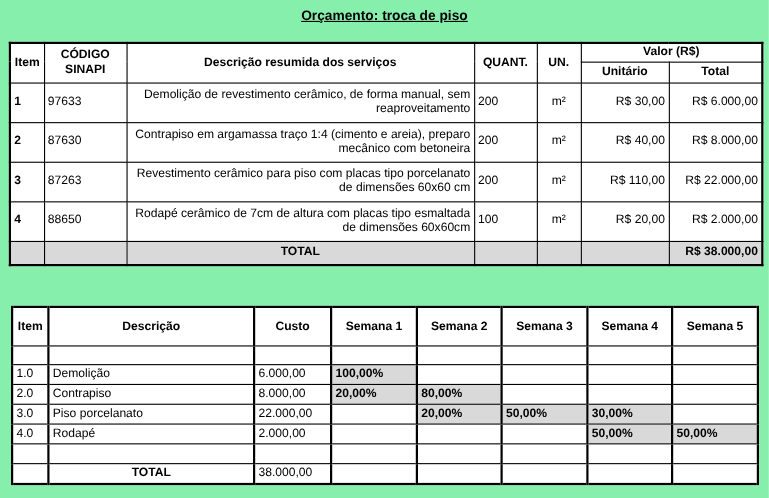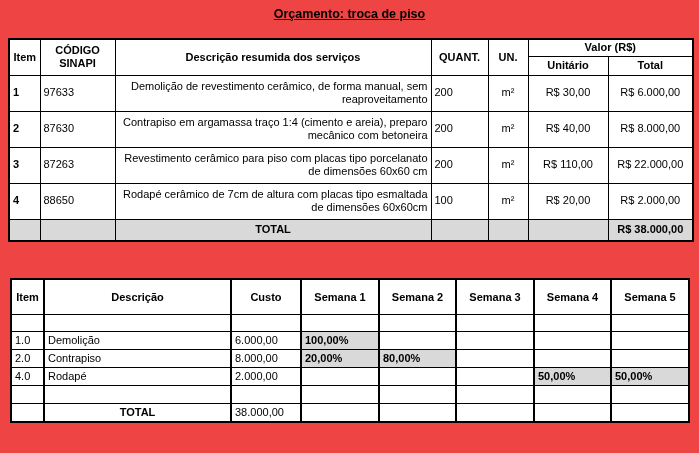--- a/index.html
+++ b/index.html
@@ -1,18 +1,18 @@
 <!DOCTYPE html>
 <html style="--hl: #d9d9d9; --bd: #000000;"><head>
 <meta charset="utf-8">
 <style>
   :root{ --hl:#d9d9d9; --bd:#000000; }
   html,body{margin:0;padding:0;background:#ffffff;}
   body{font-family:"Liberation Sans",sans-serif;color:#000;}
-  .page{position:relative;width:699px;height:453px;background:#ef4444;overflow:hidden;}
+  .page{position:relative;width:699px;height:453px;background:#86efac;overflow:hidden;}
 
   .title{position:absolute;left:0;width:100%;text-align:center;
          font-size:12.5px;font-weight:bold;text-decoration:underline;}
   .t1{top:7px;}
   .t2{top:245px;}
 
   table{border-collapse:collapse;table-layout:fixed;position:absolute;background:#fff;}
 
   
   .budget{left:8px;top:38px;border:2px solid var(--bd);}
@@ -21,21 +21,21 @@
   .budget th{font-weight:bold;text-align:center;}
   .prewrap{white-space:pre-line;}
   .budget .h1{height:16px;}
   .budget .h2{height:19px;}
   .budget tbody tr{height:36px;}
   .c-item{font-weight:bold;text-align:left;padding-left:5px;}
   .c-codigo{text-align:left;padding-left:5px;margin-top:34px;}
   .c-desc{text-align:right;padding-left:4px;}
   .c-quant{text-align:left;padding-left:5px;}
   .c-un{text-align:center;}
-  .c-unit,.c-tot{text-align:center;}
+  .c-unit,.c-tot{text-align:right;}
   .budget tr.total-row{height:22px;}
   .budget .total-row td{background:var(--hl);font-weight:bold;}
   .budget .total-row .c-desc{text-align:center;}
 
   
   .schedule{left:10px;top:278px;border:2px solid var(--bd);}
   .schedule th,.schedule td{border-top:1px solid var(--bd);border-bottom:1px solid var(--bd);
                             border-left:2px solid var(--bd);border-right:2px solid var(--bd);
                             font-size:11px;overflow:hidden;vertical-align:middle;padding:0 3px;}
   .schedule thead tr{height:35px;}
@@ -180,20 +180,30 @@
         <td class="s-item">2.0</td>
         <td class="s-desc">Contrapiso</td>
         <td class="s-custo">8.000,00</td>
         <td class="week-cell shaded">20,00%</td>
         <td class="week-cell shaded">80,00%</td>
         <td class="week-cell"></td>
         <td class="week-cell"></td>
         <td class="week-cell"></td>
       </tr>
       <tr>
+        <td class="s-item">3.0</td>
+        <td class="s-desc">Piso porcelanato</td>
+        <td class="s-custo">22.000,00</td>
+        <td class="week-cell"></td>
+        <td class="week-cell shaded">20,00%</td>
+        <td class="week-cell shaded">50,00%</td>
+        <td class="week-cell shaded">30,00%</td>
+        <td class="week-cell"></td>
+      </tr>
+      <tr>
         <td class="s-item">4.0</td>
         <td class="s-desc">Rodapé</td>
         <td class="s-custo">2.000,00</td>
         <td class="week-cell"></td>
         <td class="week-cell"></td>
         <td class="week-cell"></td>
         <td class="week-cell shaded">50,00%</td>
         <td class="week-cell shaded">50,00%</td>
       </tr>
       <tr>

